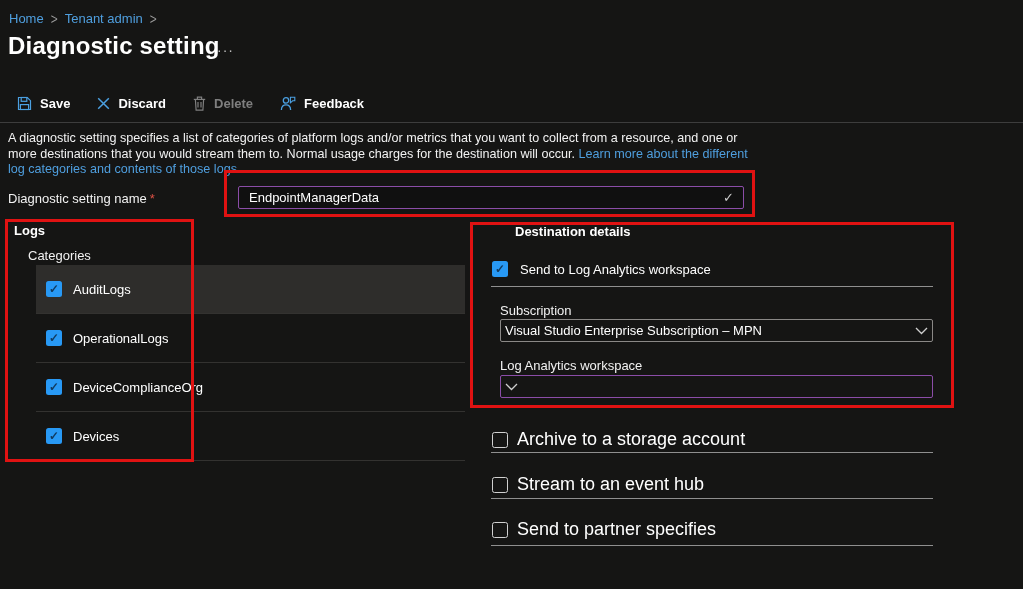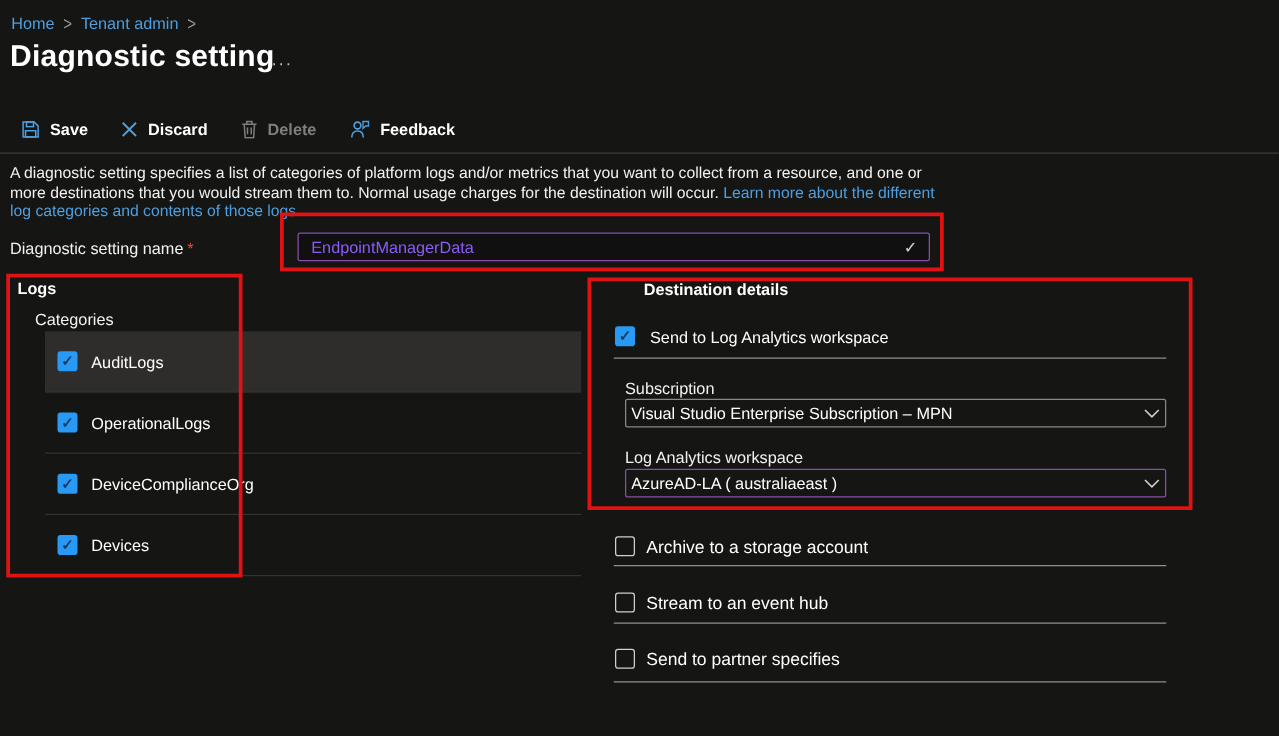--- a/index.html
+++ b/index.html
@@ -30,21 +30,21 @@
   
   .description { position:absolute; left:8px; top:131px; width:745px; font-size:12.6px; line-height:15.7px; color:#f2f2f2; }
   .description .link { color:#4f9fdf; cursor:pointer; }
 
   
   .name-label-row { position:absolute; left:8px; top:191px; font-size:13px; color:#f2f2f2; }
   .required-marker { color:#dd5145; margin-left:3px; }
   .name-input {
     position:absolute; left:238px; top:186px; width:506px; height:23px;
     background:#101010; border:1px solid #8b4da8; border-radius:2px;
-    color:#8b5cf6; font-size:13px; padding:0 30px 0 10px;
+    color:#ffffff; font-size:13px; padding:0 30px 0 10px;
     font-family:"Liberation Sans", sans-serif; outline:none;
   }
   .name-valid-icon { position:absolute; left:723px; top:190px; color:#cccccc; font-size:13px; pointer-events:none; }
 
   
   .annotation { position:absolute; border:3px solid #e01212; pointer-events:none; }
   .ann-name { left:224px; top:170px; width:531px; height:47px; }
   .ann-logs { left:5px;  top:219px; width:189px; height:243px; }
   .ann-dest { left:470px; top:222px; width:484px; height:186px; }
 
@@ -73,21 +73,21 @@
   .dropdown {
     position:absolute; left:500px; width:433px; height:23px;
     border:1px solid #8a8886; border-radius:2px;
     display:flex; align-items:center; justify-content:space-between;
     padding:0 4px; font-size:13px; cursor:pointer; background:transparent;
   }
   .dd-subscription { top:319px; }
   .dd-workspace { top:375px; border-color:#8b4da8; }
   .dropdown .dd-value { white-space:nowrap; overflow:hidden; }
 
-  .option-row { position:absolute; left:492px; display:flex; align-items:center; gap:9px; font-size:14px; cursor:pointer; }
+  .option-row { position:absolute; left:492px; display:flex; align-items:center; gap:9px; font-size:18px; cursor:pointer; }
   .opt-0 { top:429px; } .opt-1 { top:474px; } .opt-2 { top:519px; }
   .div-0 { top:452px; } .div-1 { top:498px; } .div-2 { top:545px; }
 
   svg { display:block; }
 </style>
 </head>
 <body>
 
 <nav class="breadcrumb">
   <a class="crumb">Home</a>
@@ -185,21 +185,20 @@
   <span class="dd-value">Visual Studio Enterprise Subscription – MPN</span>
   <span>
     <svg width="13" height="8" viewBox="0 0 13 8" fill="none" stroke="#cfcfcf" stroke-width="1.3">
         <path d="M1 1 L6.5 6.5 L12 1"></path>
       </svg>
   </span>
 </div>
 
 <div class="field-label lbl-workspace">Log Analytics workspace</div>
 <div class="dropdown dd-workspace">
-  <span class="dd-value">AzureAD-LA ( australiaeast )</span>
   <span>
     <svg width="13" height="8" viewBox="0 0 13 8" fill="none" stroke="#cfcfcf" stroke-width="1.3">
         <path d="M1 1 L6.5 6.5 L12 1"></path>
       </svg>
   </span>
 </div>
 
 <div class="option-row opt-0">
   <span class="checkbox unchecked"></span>
   <span>Archive to a storage account</span>

